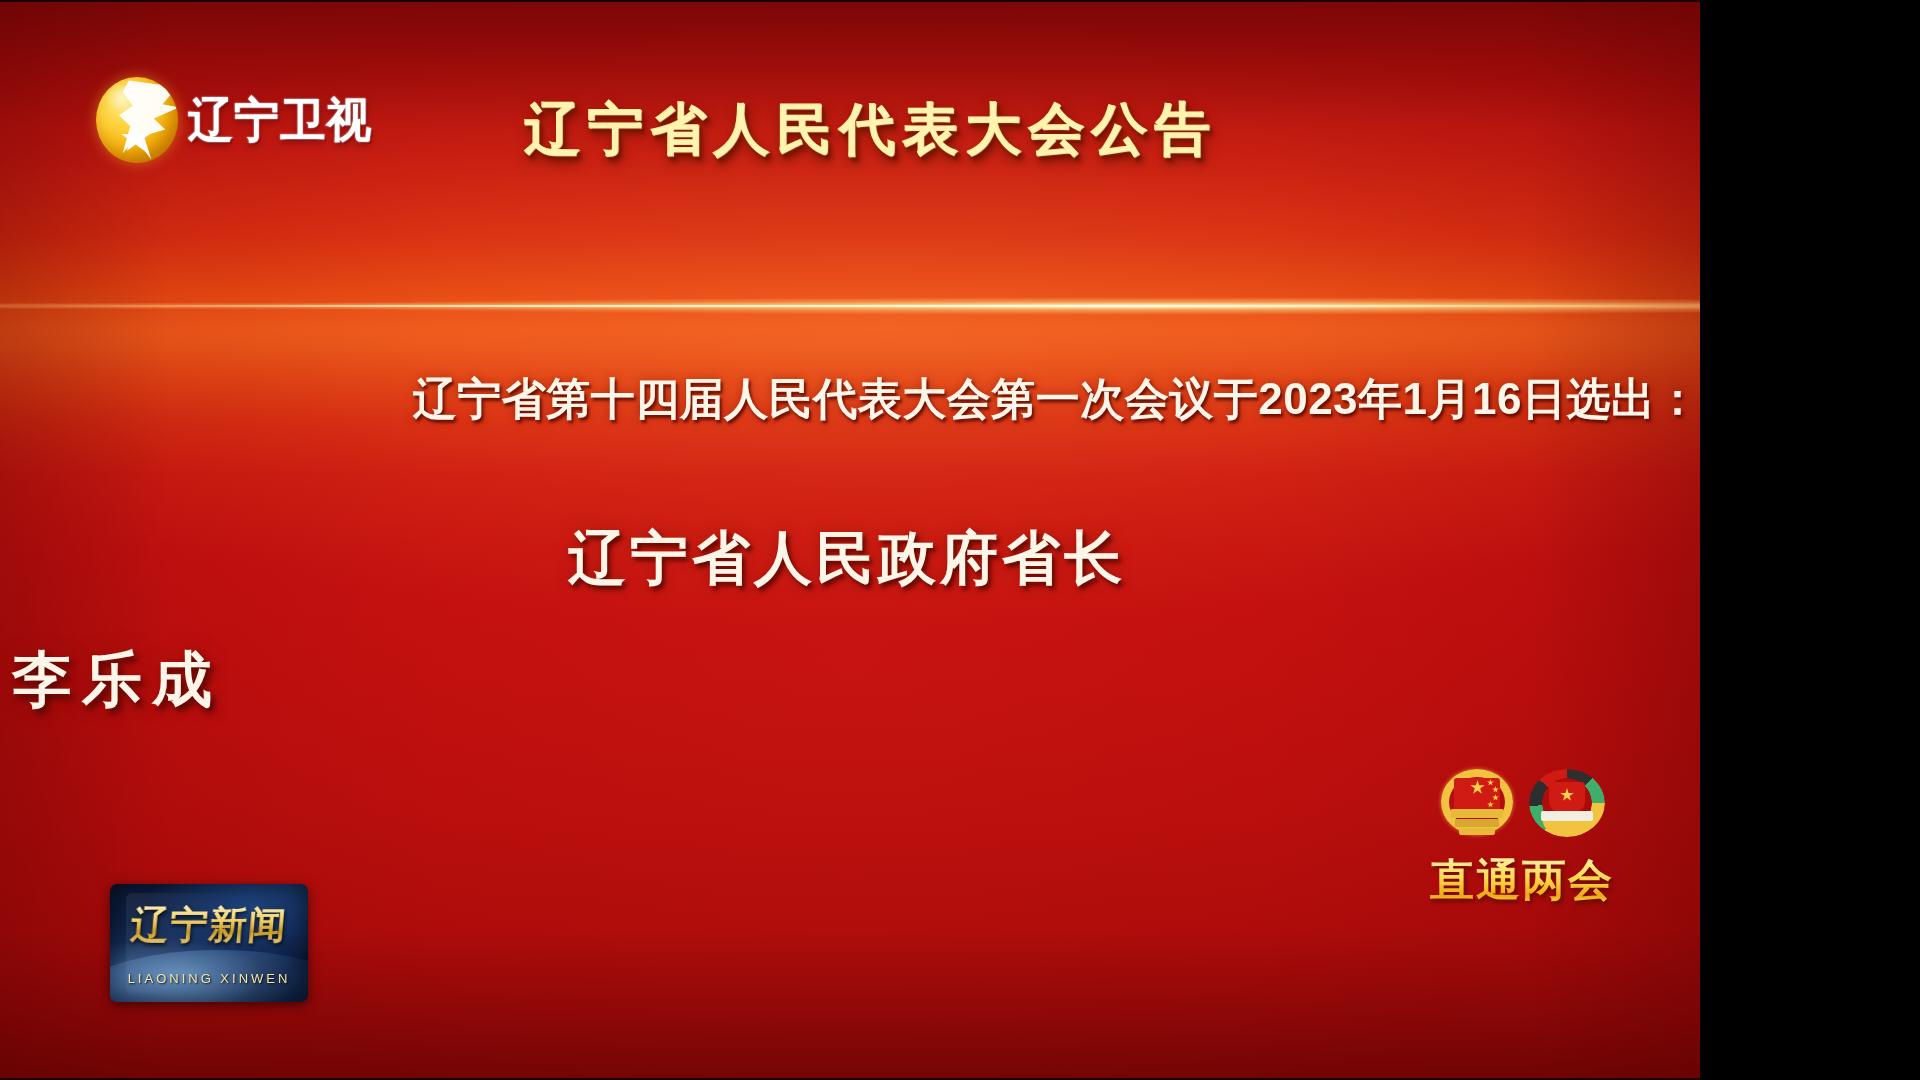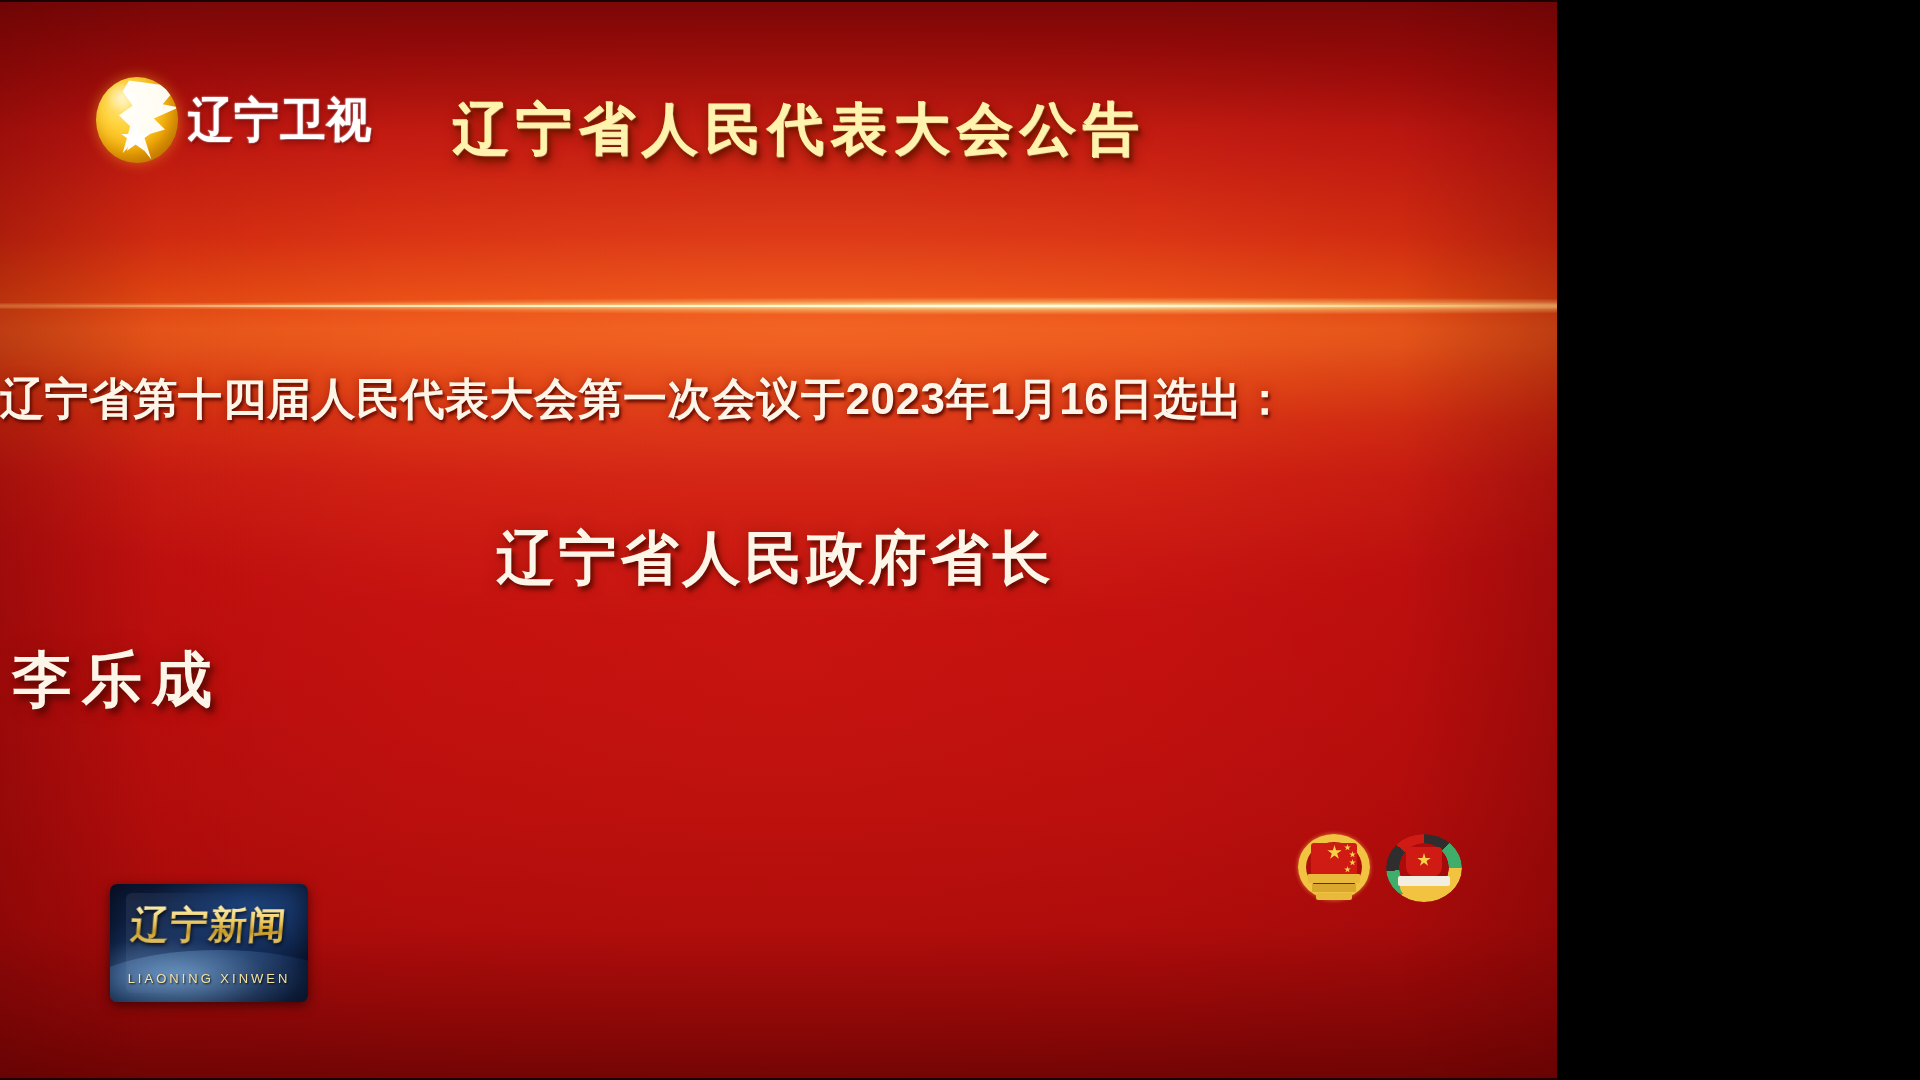--- a/index.html
+++ b/index.html
@@ -1,21 +1,21 @@
 <!DOCTYPE html>
 <html lang="zh"><head>
 <meta charset="utf-8">
 <title>辽宁卫视 - 辽宁省人民代表大会公告</title>
 <style>
   html,body{margin:0;padding:0;background:#000;}
   *{box-sizing:border-box;}
 
   .screen{
     position:relative;
-    width:1557px;
+    width:1700px;
     height:1080px;
     overflow:hidden;
     font-family:"Liberation Sans","DejaVu Sans",sans-serif;
     background:#6d28d9;
   }
 
   
   .bg-base{
     position:absolute; inset:0;
     background:linear-gradient(to bottom,
@@ -157,21 +157,21 @@
     background-clip:text;
     -webkit-text-fill-color:transparent;
     filter:drop-shadow(2px 3px 2px rgba(120,20,0,0.8));
     display:block;
   }
 
   
   .body-block{
     position:absolute;
     left:0; right:0; top:370px;
-    text-align:left;
+    text-align:right;
     pointer-events:none;
   }
   .body-line{
     font-size:44px;
     font-weight:bold;
     color:#fdf6e8;
     letter-spacing:0.5px;
     white-space:nowrap;
     text-shadow:
       2px 3px 3px rgba(90,8,0,0.85),
@@ -415,20 +415,21 @@
       </div>
       <div class="emblem emblem-cppcc">
         <div class="arc-outer"></div>
         <div class="inner-shield"></div>
         <div class="inner-star"></div>
         <div class="red-base"></div>
         <div class="white-band"></div>
         <div class="gold-base"></div>
       </div>
     </div>
+    <div class="badge-text">直通两会</div>
   </div>
 
   <div class="news-logo">
     <div class="news-cn">辽宁新闻</div>
     <div class="news-en">LIAONING XINWEN</div>
   </div>
 
   <div class="bar bar-top"></div>
   <div class="bar bar-bottom"></div>
 </div>

